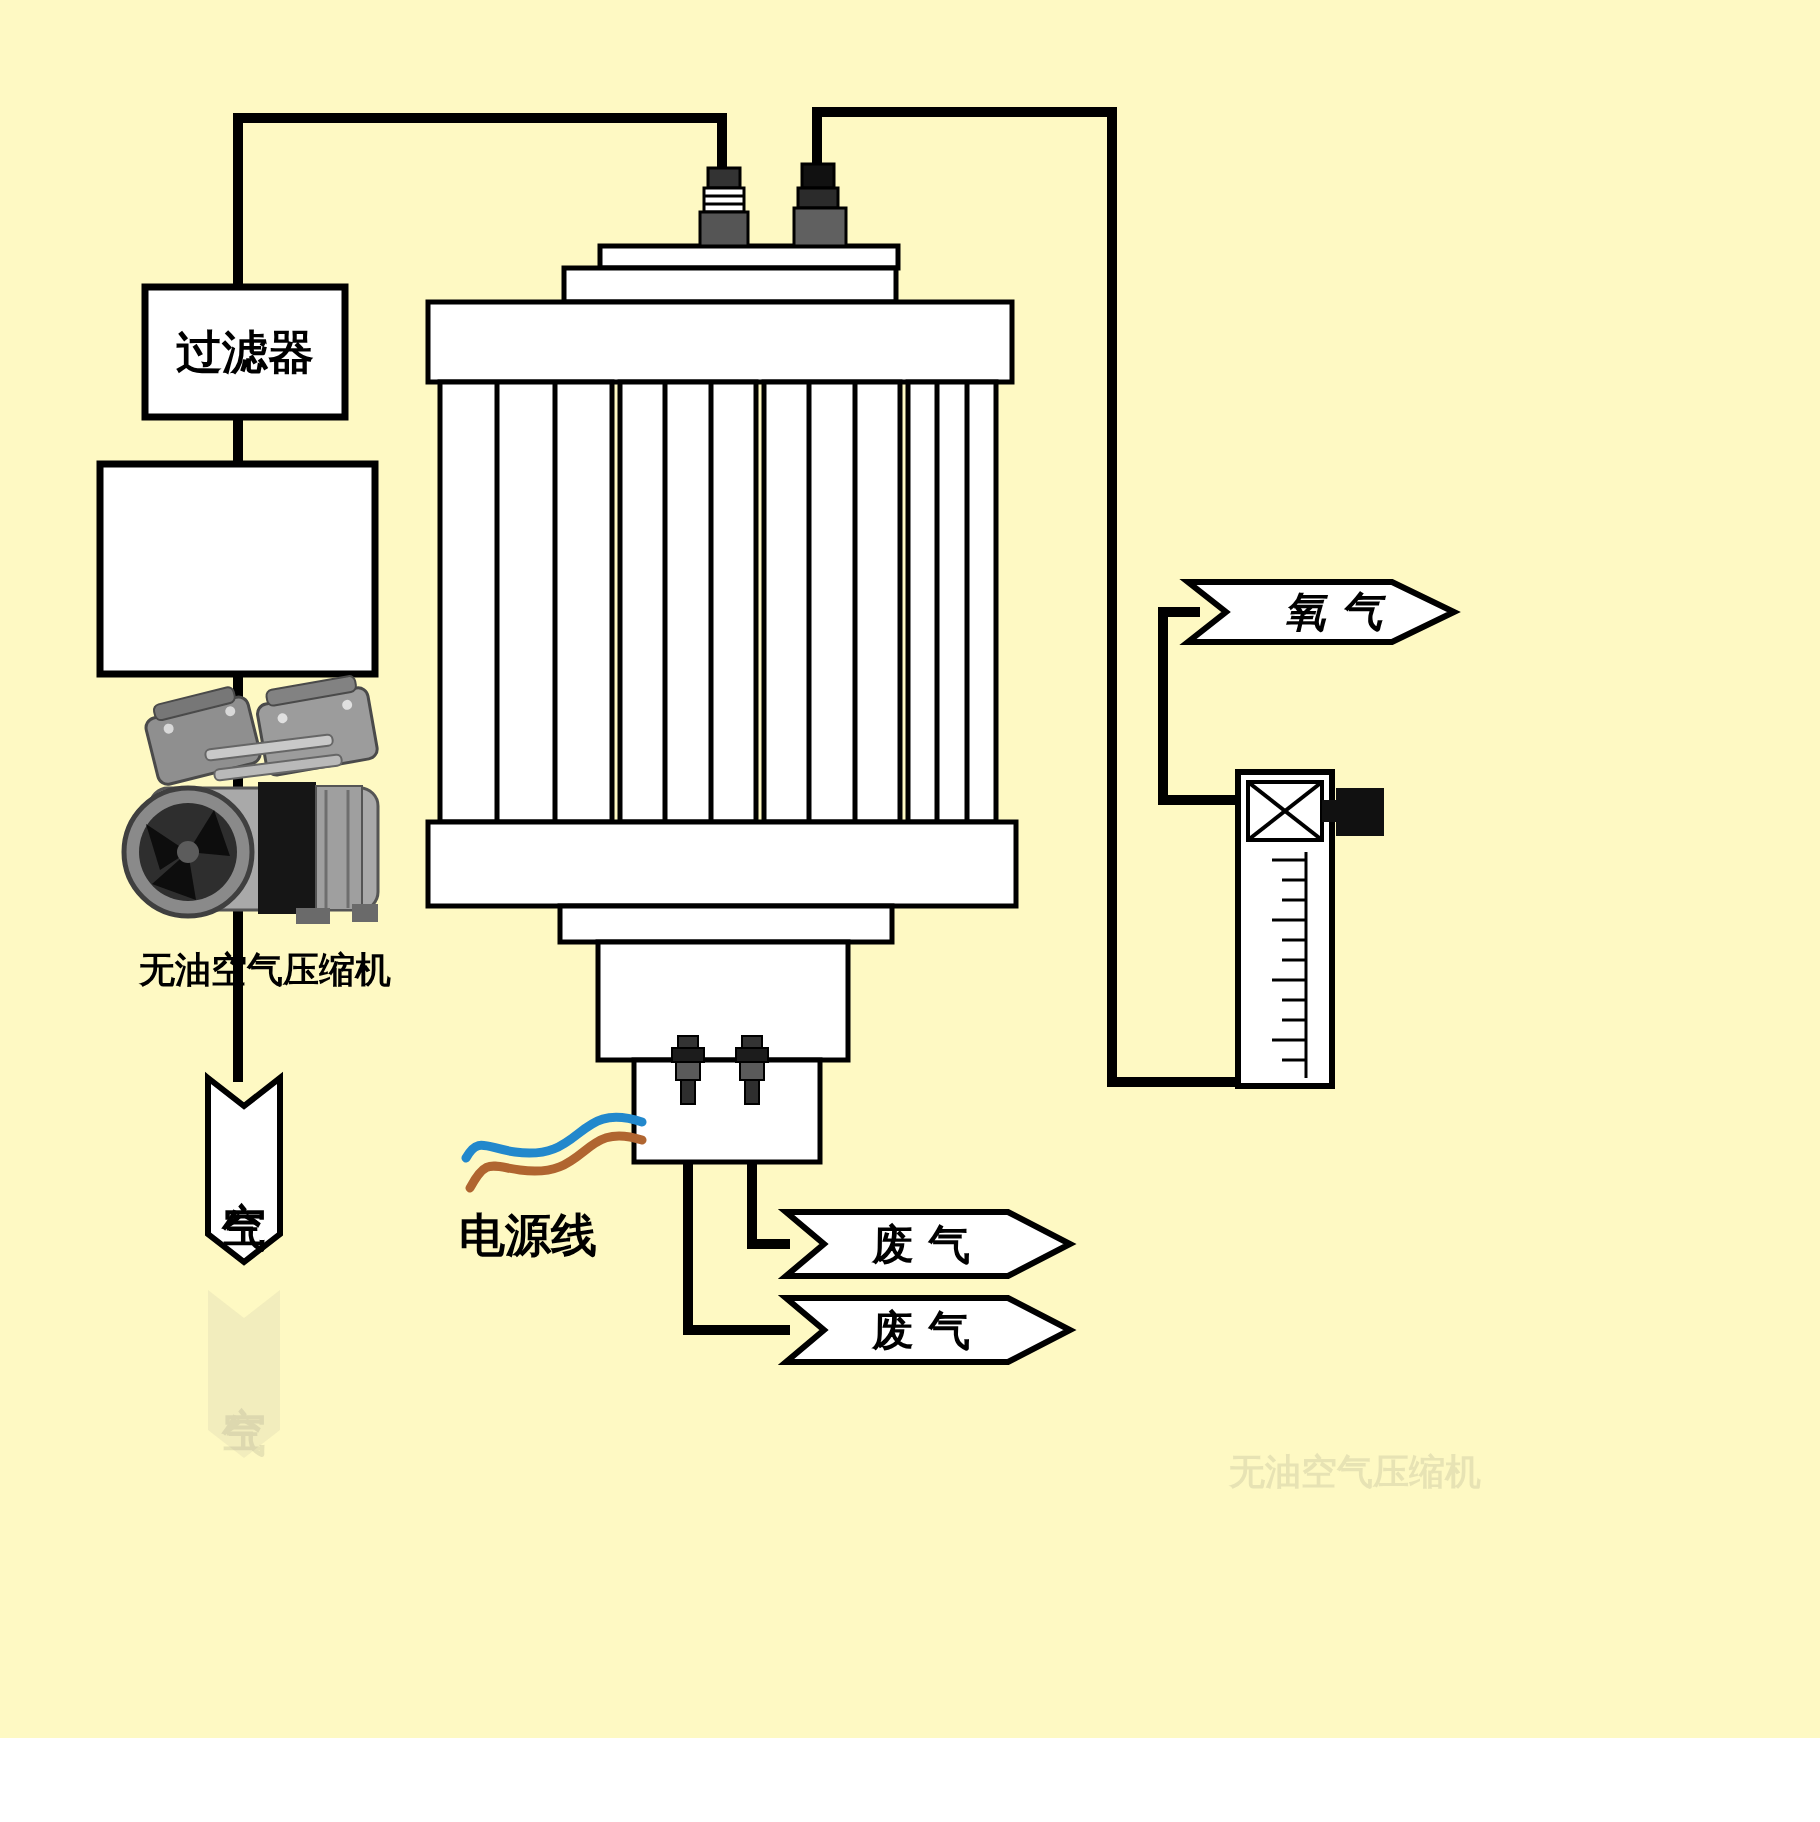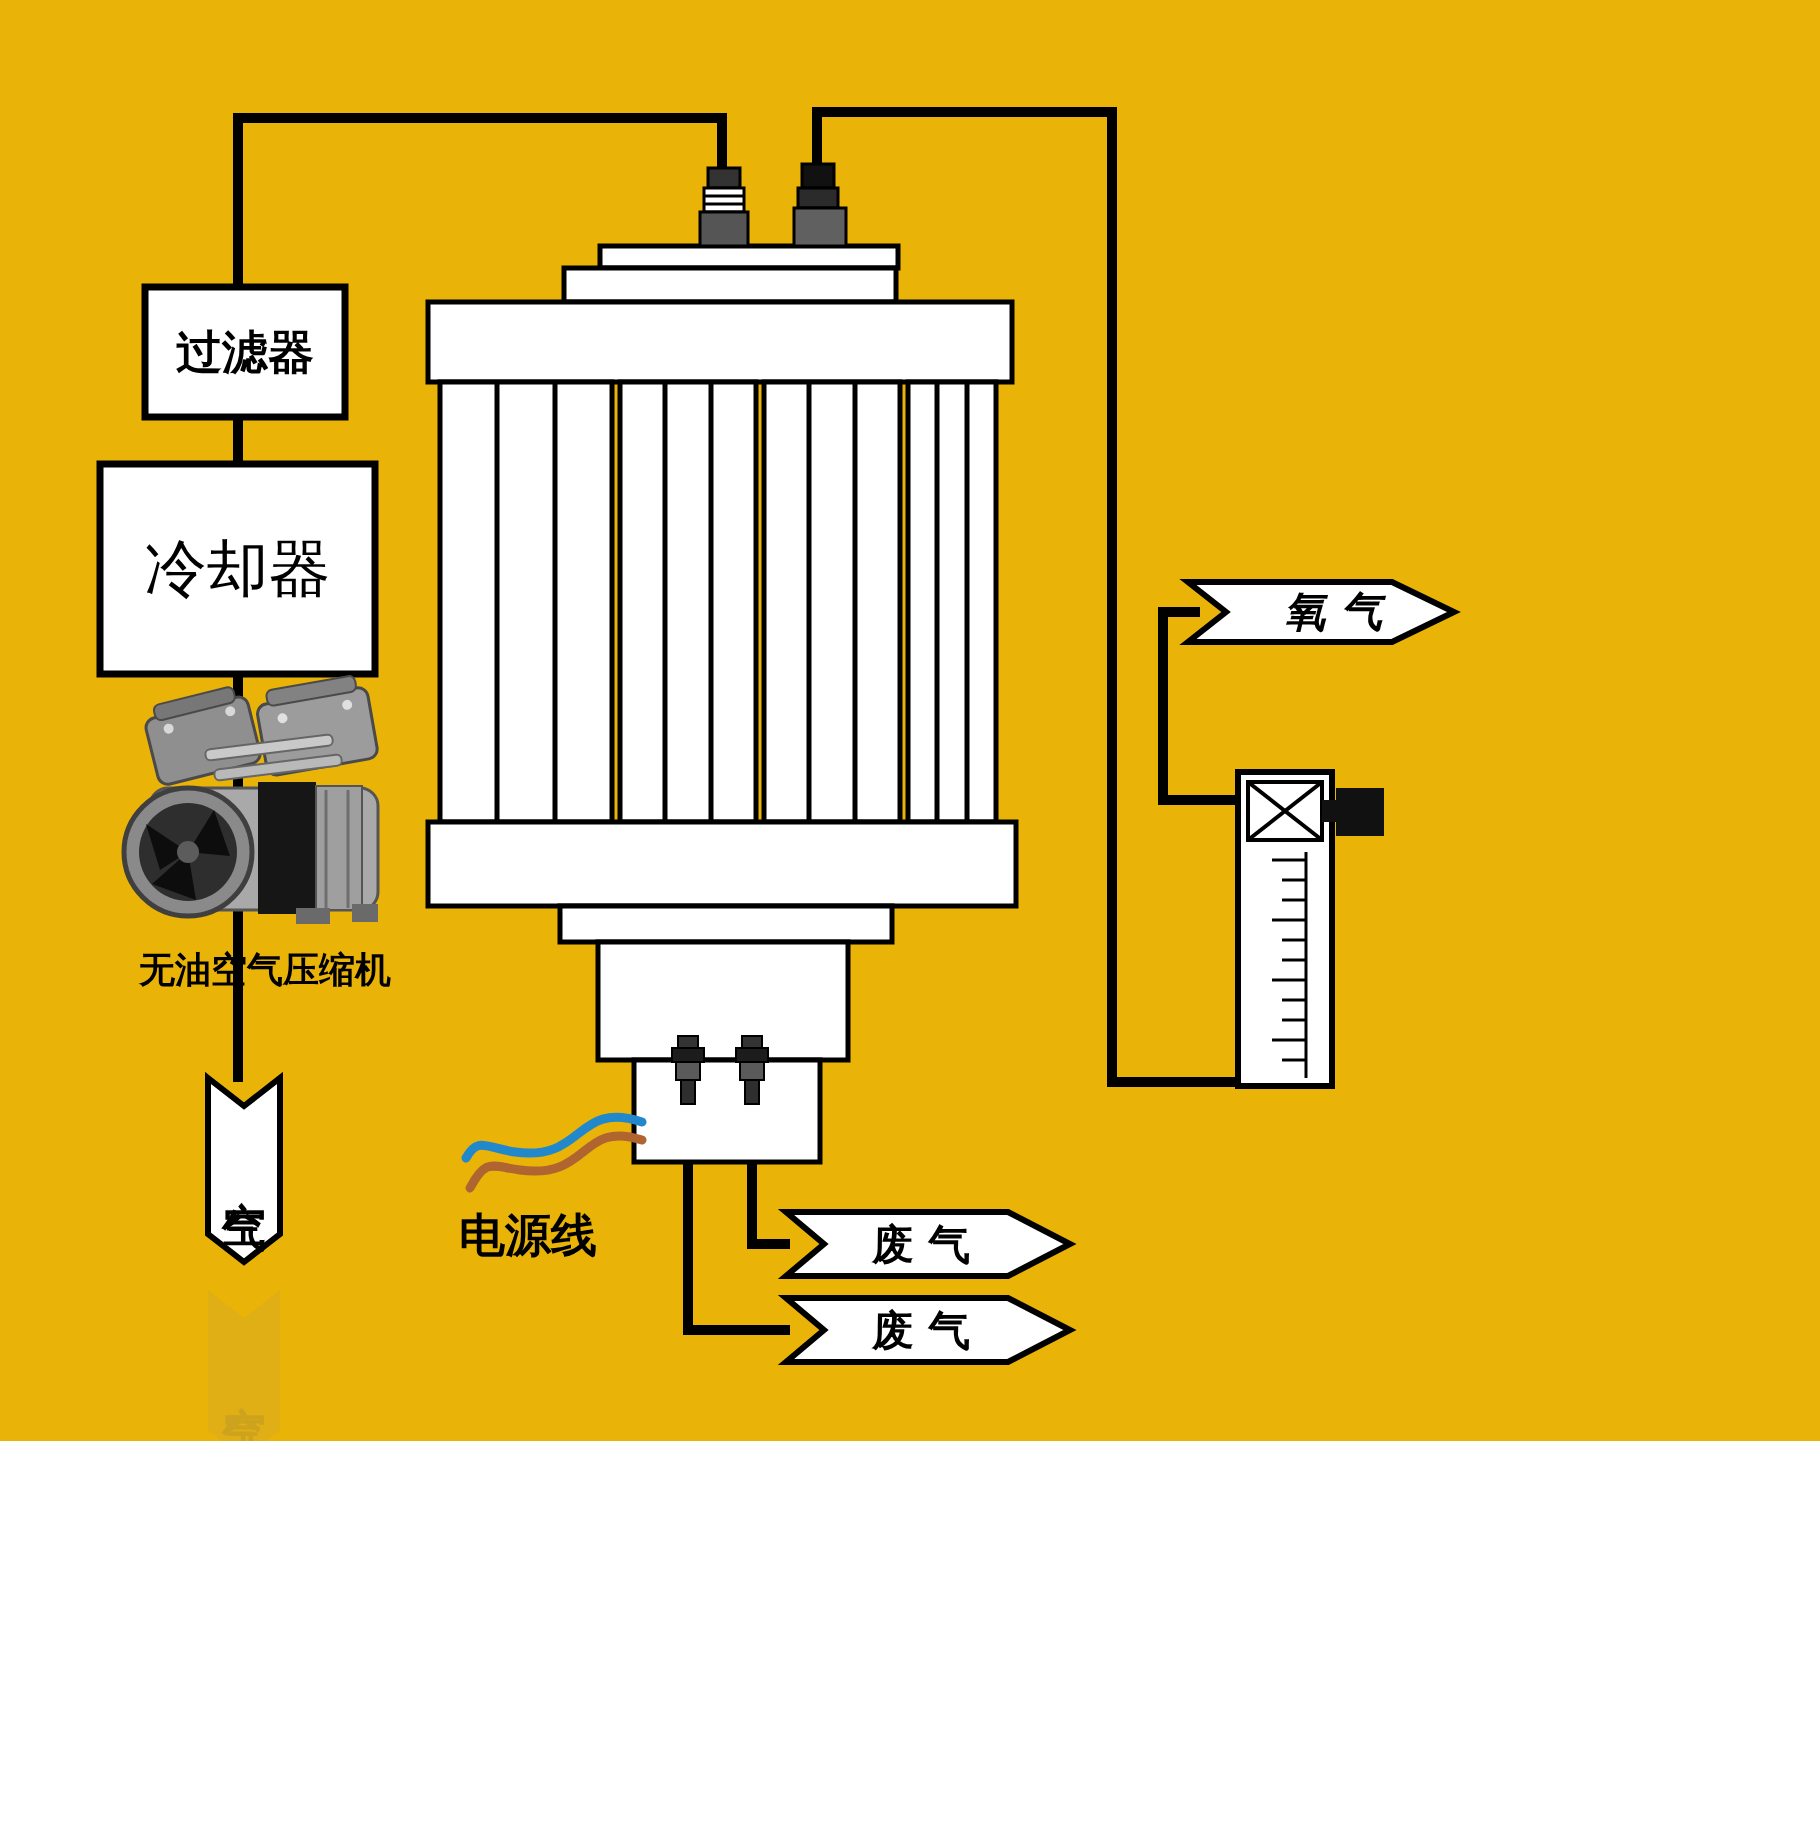--- a/index.html
+++ b/index.html
@@ -1,16 +1,16 @@
 <!DOCTYPE html>
 <html><head>
 <meta charset="utf-8">
 <style>
   html,body{margin:0;padding:0;background:#fff;}
-  #stage{position:relative;width:1820px;height:1441px;background:#eab308;overflow:hidden;
+  #stage{position:relative;width:1820px;height:1738px;background:#fef9c3;overflow:hidden;
          font-family:"DejaVu Sans","Liberation Sans",sans-serif;}
   #diagram-svg{position:absolute;left:0;top:0;width:1820px;height:1822px;}
   .label{position:absolute;display:flex;align-items:center;justify-content:center;
          font-weight:bold;color:#000;text-align:center;line-height:1.15;}
   .serif{font-family:"DejaVu Serif","Liberation Serif",serif;font-weight:normal;}
   .vtext{writing-mode:vertical-rl;text-orientation:upright;letter-spacing:8px;}
   .ghost{opacity:0.13;color:#555;}
   .twoline{flex-direction:row;}
 </style>
 </head>
@@ -154,21 +154,20 @@
   </g>
 
   <g fill="none" stroke-linecap="round" stroke-width="9">
     <path stroke="#2288cc" d="M642,1122 C575,1100 585,1162 515,1152 C486,1148 478,1136 466,1158"></path>
     <path stroke="#b06530" d="M642,1140 C580,1120 590,1180 520,1170 C491,1166 486,1158 470,1188"></path>
   </g>
 </svg>
 
 <div class="label" style="left:145px;top:287px;width:200px;height:130px;font-size:46px;">过滤器</div>
 
-<div class="label serif" style="left:100px;top:464px;width:275px;height:210px;font-size:62px;">冷却器</div>
 
 <div class="label twoline" style="left:120px;top:928px;width:290px;height:84px;font-size:36px;">
   <span>无油</span>
   <span>空气压缩机</span>
 </div>
 
 <div class="label vtext" style="left:206px;top:1108px;width:76px;height:130px;font-size:44px;">空气</div>
 
 <div class="label" style="left:1248px;top:588px;width:170px;height:48px;font-size:42px;font-style:italic;">氧 气</div>
 

